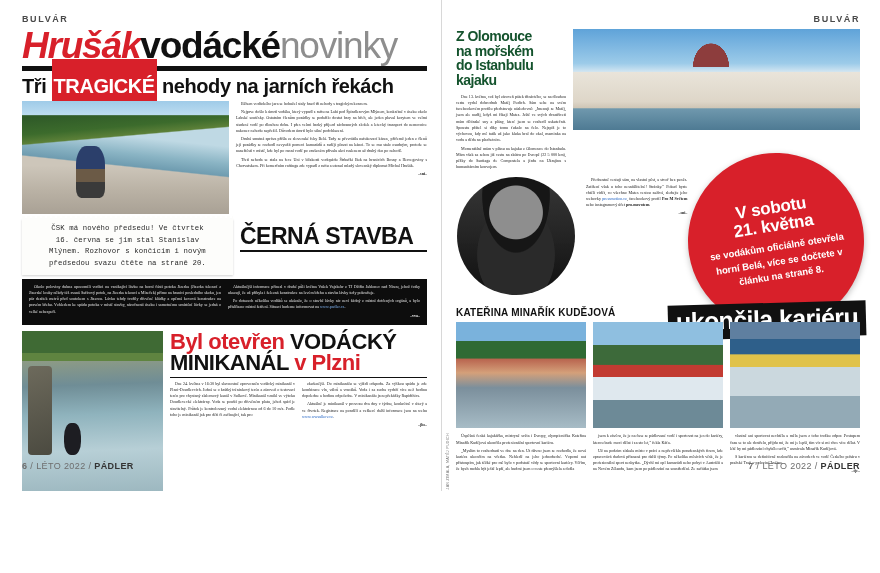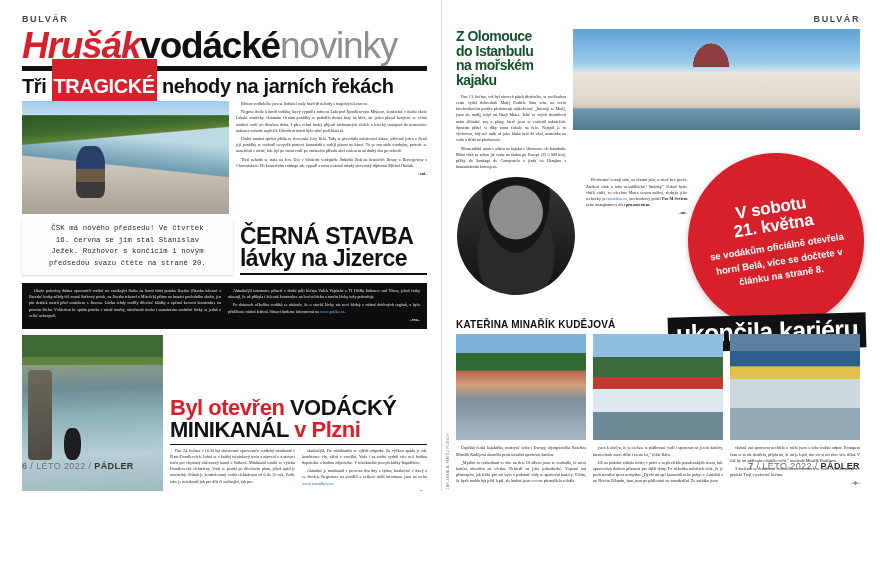--- a/index.html
+++ b/index.html
@@ -243,44 +243,43 @@
         <p>Druhá smutná zpráva přišla ze slovenské řeky Belá. Tady se převrátila nafukovací kánoe, přičemž jeden z členů její posádky se rozhodl nevyužít pomoci kamarádů a raději plavat na kánoi. To se mu stalo osudným, protože se naneštěstí v místě, kde byl po ranní vodě po zrušeném přívalu akci ruslenem až druhý den po nehodě.</p>
         <p>Třetí nehoda se stala na řece Uni v blízkosti vodopádu Štrbački Buk na hranicích Bosny a Hercegoviny s Chorvatskem. Při komerčním raftingu zde vypadl z raftu a utonul mladý slovenský diplomat Michal Hrušák.</p>
         <div class="sig">–sni–</div>
       </div>
     </div>
 
     <div class="flow" style="margin-top:5px; align-items:flex-start;">
       <div class="note" style="width:212px;">
         <div>ČSK má nového předsedu! Ve čtvrtek</div>
         <div>16. června se jim stal Stanislav</div>
-        <div>Ježek. Rozhovor s končícím i novým</div>
+        <div>Mlýnem. Rozhovor s končícím i novým</div>
         <div>předsedou svazu čtěte na straně 20.</div>
       </div>
       <div style="width:188px; padding-top:6px;">
         <div class="hl-big">ČERNÁ STAVBA</div>
-        <div class="hl-big">lávky na Jizerce</div>
         <div class="rule-thin"></div>
       </div>
     </div>
 
     <div class="blackblock" style="margin-top:4px;">
       <div class="flow">
         <div class="body-txt" style="width:198px;">
           <p>Okolo poloviny dubna upozornili vodáci na vznikající lávku na horní části potoka Jizerka (Jizerka tekoucí z Jizerské louky někdy též zvaná Safírový potok, na Jizerka tekoucí a Míseček) přímo na hranici posledního skoku, jen pár desítek metrů před soutokem s Jizerou. Lávku tehdy tvořily dřevěné kládky a opěrná kovová konstrukce na pravém břehu. Vzhledem ke spádu potoka v místě stavby, náročnosti úseku i samotnému umístění lávky se jedná o velké nebezpečí.</p>
         </div>
         <div class="body-txt" style="width:198px;">
           <p>Aktuálnější informace přinesl v druhé půli května Vašek Vajskebr z TJ Dětřín Jablonec nad Nisou, jehož fotky ukazují, že už přibyla i železná konstrukce na levém břehu a stavba lávky tedy pokračuje.</p>
           <p><span>Po dotazech několika vodáků se ukázalo, že o stavbě lávky nic neví žádný z místní dotčených orgánů, a bylo přislíbeno místní šetření. Situaci budeme informovat na </span><span class="lnk">www.padler.cz</span>.</p>
           <div class="sig">–vva–</div>
         </div>
       </div>
     </div>
 
-    <div class="flow" style="margin-top:6px; align-items:flex-end;">
+    <div class="flow" style="margin-top:6px; align-items:flex-start;">
       <div class="photo ph-slalom" style="width:142px;height:160px;"></div>
       <div style="width:258px;">
         <div class="hl-big" style="font-size:22px;">
           <span class="red">Byl otevřen </span><span>VODÁCKÝ</span>
         </div>
         <div class="hl-big" style="font-size:22px;">
           <span>MINIKANÁL</span><span class="red"> v Plzni</span>
         </div>
         <div class="rule-hair"></div>
         <div class="flow" style="margin-top:3px;">
@@ -303,22 +302,22 @@
     </div>
   </div>
 
   <div class="page page-right">
 
     <div class="runhead right">BULVÁR</div>
 
     <div class="flow" style="margin-top:5px; align-items:flex-start;">
       <div style="width:118px;">
         <div class="hl-right">Z Olomouce</div>
+        <div class="hl-right">na mořském</div>
         <div class="hl-right">do Istanbulu</div>
-        <div class="hl-right">na mořském</div>
         <div class="hl-right">kajaku</div>
         <div class="body-txt" style="margin-top:6px;">
           <p>Dne 13. května, což byl zároveň pátek třináctého, se na dlouhou cestu vydal dobrodruh Matěj Pudich. Sám sebe na svém facebookovém profilu představuje následovně: „Jmenuji se Matěj, jsem ale nadšj, když mi říkají Mates. Ještě ve svých dvaatřiceti mám dětinské sny a plány, které jsem se rozhodl uskutečnit. Spoustu přátel si díky tomu ťukalo na čelo. Nejspíš je to výchovou, kdy mě tatík už jako kluka bral do okal, maminka na vodu a děda na plachetnice.</p>
           <p>Momentálně mám v plánu na kajaku z Olomouce do Istanbulu. Mám však za sebou již cestu na skútru po Evropě (22 5 000 km), pěšky do Santiaga de Compostela a jízdu na Ukrajinu s humanitárním konvojem.</p>
         </div>
       </div>
       <div style="width:287px;">
         <div class="photo ph-parliament" style="width:287px;height:101px;"></div>
       </div>
     </div>
@@ -333,21 +332,21 @@
       </div>
       <div style="width:170px;"></div>
 
       <div class="burst" style="right:-4px; top:-24px;">
         <div class="burst-t1">V sobotu</div>
         <div class="burst-t1">21. května</div>
         <div class="burst-t2">se vodákům oficiálně otevřela horní Belá, více se dočtete v článku na straně 8.</div>
       </div>
     </div>
 
-    <div style="margin-top:24px; position:relative;">
+    <div style="margin-top:12px; position:relative;">
       <div class="hl-kicker">KATEŘINA MINAŘÍK KUDĚJOVÁ</div>
       <div style="position:absolute; right:-6px; top:-4px;">
         <div class="hl-black-box">ukončila kariéru</div>
       </div>
 
       <div class="flow" style="margin-top:4px;">
         <div class="photo ph-crowd" style="width:134px;height:106px;"></div>
         <div class="photo ph-banner" style="width:134px;height:106px;"></div>
         <div class="photo ph-finish" style="width:134px;height:106px;"></div>
       </div>

